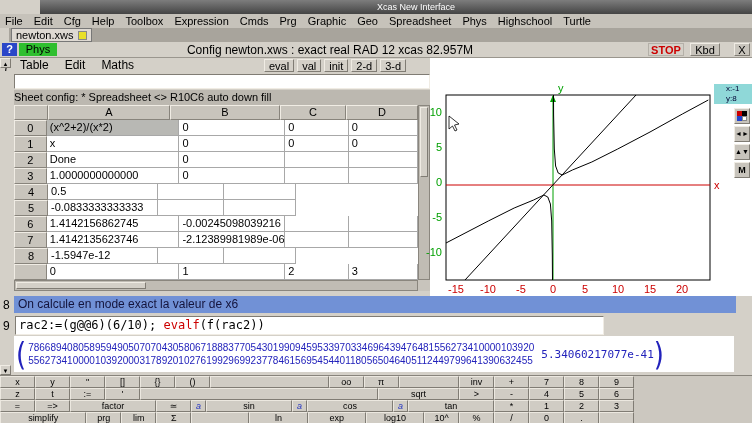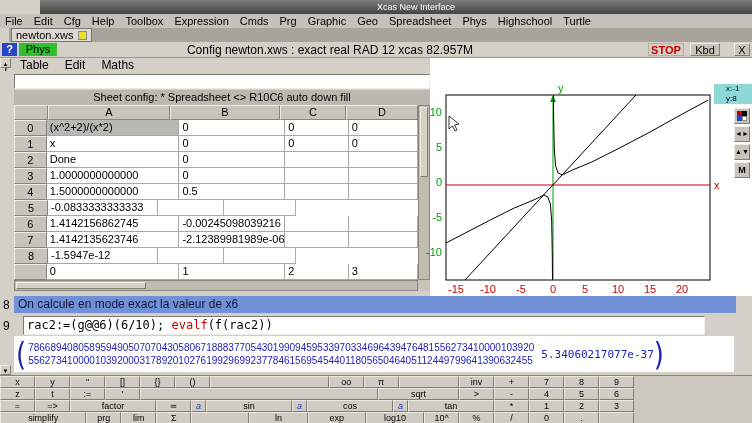--- a/index.html
+++ b/index.html
@@ -37,21 +37,21 @@
   .session{position:absolute;left:0;top:58px;width:752px;height:317px;background:#d4d0c8;}
   .mnum{position:absolute;left:3px;font-size:12px;}
   .e7bar{position:absolute;left:14px;top:0;width:416px;height:15px;font-size:12px;}
   .e7menus{position:absolute;left:6px;top:0;display:flex;gap:16px;line-height:15px;}
   .e7btns{position:absolute;left:250px;top:1px;display:flex;gap:3px;}
   .e7btn{font-size:11px;height:13px;line-height:12px;padding:0 4px;background:#d4d0c8;
     border:1px solid;border-color:#f0ece4 #807c74 #807c74 #f0ece4;box-sizing:border-box;}
   .e7input{position:absolute;left:14px;top:16px;width:416px;height:15px;background:#fff;
     border:1px solid;border-color:#807c74 #f0ece4 #f0ece4 #807c74;box-sizing:border-box;font-size:11px;}
   .sheetcfg{position:absolute;left:14px;top:32px;width:416px;height:15px;background:#bcb8b0;
-    font-size:11px;line-height:15px;text-align:center;overflow:hidden;white-space:nowrap;}
+    font-size:11px;line-height:15px;overflow:hidden;white-space:nowrap;}
   .corner{position:absolute;left:14px;top:47px;width:34px;height:15px;background:#c8c4bc;
     border:1px solid;border-color:#f0ece4 #88847c #88847c #f0ece4;box-sizing:border-box;}
   .colhdrs{position:absolute;left:48px;top:47px;width:370px;height:15px;display:flex;}
   .colhdr{height:15px;background:#c8c4bc;border:1px solid;border-color:#f0ece4 #88847c #88847c #f0ece4;
     box-sizing:border-box;text-align:center;font-size:11px;line-height:13px;}
   .colhdr:nth-child(1){width:122px}.colhdr:nth-child(2){width:110px}
   .colhdr:nth-child(3){width:66px}.colhdr:nth-child(4){width:72px}
   .sheetbody{position:absolute;left:14px;top:62px;width:404px;height:160px;overflow:hidden;background:#fff;}
   .sheet-row{display:flex;height:16px;}
   .cell{box-sizing:border-box;font-size:11px;line-height:15px;padding-left:3px;overflow:hidden;
@@ -83,21 +83,21 @@
   .coordsbox{position:absolute;left:714px;top:26px;width:38px;height:20px;background:var(--coords-cyan,#8fd8d8);
     font-size:8px;line-height:10px;padding-left:12px;box-sizing:border-box;color:#003;}
   .gbtn{position:absolute;left:734px;width:16px;height:16px;background:#c8c4bc;box-sizing:border-box;
     border:1px solid;border-color:#f0ece4 #807c74 #807c74 #f0ece4;font-size:7px;text-align:center;line-height:14px;}
   .gbtn.menu{font-size:9px;font-weight:bold;}
   .quad{position:absolute;left:2px;top:2px;width:10px;height:10px;display:grid;grid-template-columns:5px 5px;grid-template-rows:5px 5px;}
   .q1{background:#cc0000}.q2{background:#000}.q3{background:#2244cc}.q4{background:#fff;border:1px solid #888;box-sizing:border-box}
   
   .e8line{position:absolute;left:14px;top:238px;width:722px;height:17px;background:var(--comment-bg,#7191d6);
     font-size:12px;line-height:17px;padding-left:4px;box-sizing:border-box;color:#14143c;overflow:hidden;}
-  .e9input{position:absolute;left:23px;top:258px;width:682px;height:19px;background:#fff;
+  .e9input{position:absolute;left:15px;top:258px;width:589px;height:19px;background:#fff;
     border:1px solid;border-color:#807c74 #f0ece4 #f0ece4 #807c74;box-sizing:border-box;
     font-family:"DejaVu Sans Mono",monospace;font-size:12px;line-height:17px;padding-left:3px;white-space:nowrap;overflow:hidden;}
   .red{color:#cc0000;}
   .output{position:absolute;left:14px;top:278px;width:720px;height:36px;background:#fff;
     display:flex;align-items:center;padding-left:2px;box-sizing:border-box;overflow:hidden;}
   .bigparen{font-size:26px;color:var(--result-blue,#2222bb);transform:scaleY(1.25);line-height:34px;
     font-family:"DejaVu Sans",sans-serif;flex:0 0 auto;}
   .reslines{display:flex;flex-direction:column;margin-left:2px;max-width:548px;overflow:hidden;flex:0 0 auto;}
   .resline{font-family:Liberation Sans, sans-serif;font-size:10px;line-height:13px;
     color:var(--result-blue,#2222bb);white-space:nowrap;}
@@ -164,20 +164,27 @@
     <span class="mnum" style="top:2px">7</span>
     <span class="mnum" style="top:240px">8</span>
     <span class="mnum" style="top:261px">9</span>
 
     <div class="e7bar">
       <span class="e7menus">
           <span class="e7menu">Table</span>
           <span class="e7menu">Edit</span>
           <span class="e7menu">Maths</span>
         </span>
+      <span class="e7btns">
+          <span class="e7btn">eval</span>
+          <span class="e7btn">val</span>
+          <span class="e7btn">init</span>
+          <span class="e7btn">2-d</span>
+          <span class="e7btn">3-d</span>
+        </span>
     </div>
     <div class="e7input"></div>
     <div class="sheetcfg">Sheet config: * Spreadsheet &lt;&gt; R10C6 auto down fill</div>
     <div class="corner"></div>
     <div class="colhdrs">
         <div class="colhdr">A</div>
         <div class="colhdr">B</div>
         <div class="colhdr">C</div>
         <div class="colhdr">D</div>
       </div>
@@ -209,21 +216,20 @@
   <div class="sheet-row">
     <div class="cell cn">3</div>
     <div class="cell cA">1.0000000000000</div>
     <div class="cell cB">0</div>
     <div class="cell cC"></div>
     <div class="cell cD"></div>
   </div>
 
   <div class="sheet-row">
     <div class="cell cn">4</div>
-    <div class="cell cA">1.5000000000000</div>
     <div class="cell cB">0.5</div>
     <div class="cell cC"></div>
     <div class="cell cD"></div>
   </div>
 
   <div class="sheet-row">
     <div class="cell cn">5</div>
     <div class="cell cB">-0.0833333333333</div>
     <div class="cell cC"></div>
     <div class="cell cD"></div>
@@ -317,21 +323,21 @@
 
     <div class="e8line">On calcule en mode exact la valeur de x6</div>
 
     <div class="e9input"><span>rac2:=(g@@6)(6/10); </span><span class="red">evalf</span><span>(f(rac2))</span></div>
     <div class="output">
       <span class="bigparen">(</span>
       <span class="reslines">
         <span class="resline">7866894080589594905070704305806718883770543019909459533970334696439476481556273410000103920</span>
         <span class="resline">5562734100001039200031789201027619929699237784615695454401180565046405112449799641390632455</span>
       </span>
-      <span class="resfloat">5.34060217077e-37</span>
+      <span class="resfloat">5.34060217077e-41</span>
       <span class="bigparen">)</span>
     </div>
     <div class="oscroll">
       <span class="oarrow" style="top:0">▲</span>
       <span class="oarrow" style="bottom:0">▼</span>
     </div>
   </div>
 
   <div class="kbd">
     <div class="krow krow1">

